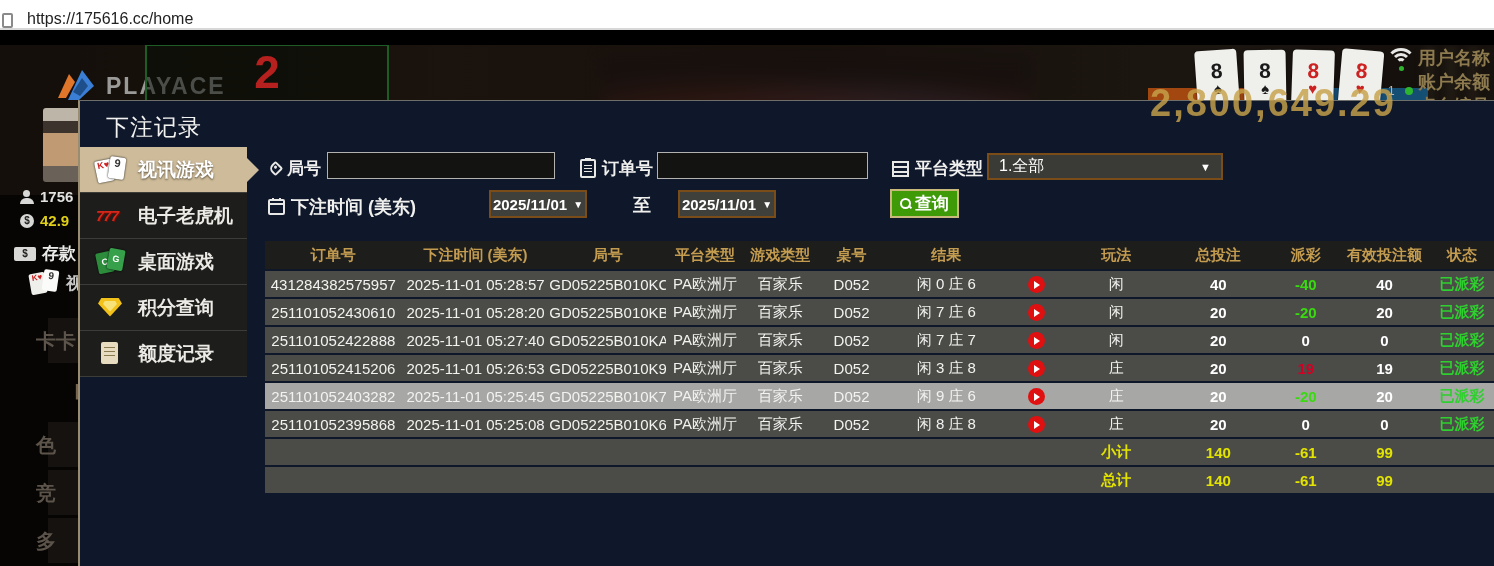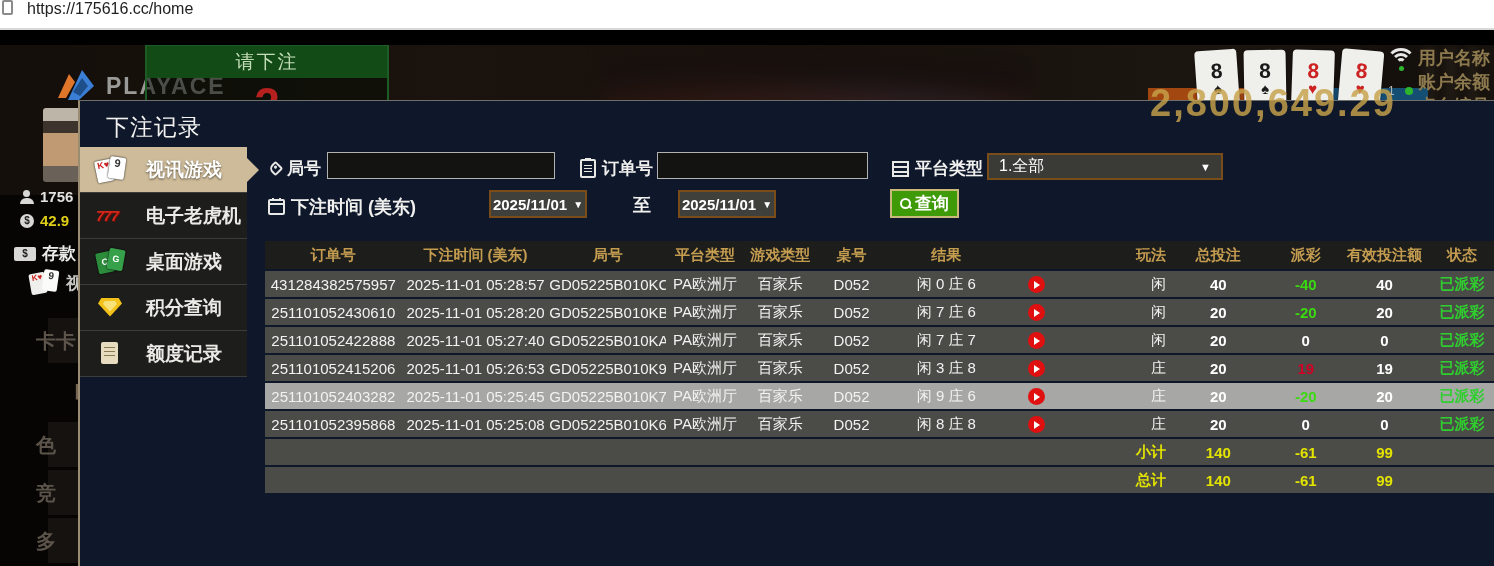--- a/index.html
+++ b/index.html
@@ -1,21 +1,21 @@
 <!DOCTYPE html>
 <html><head>
 <meta charset="utf-8">
 <style>
   * { margin:0; padding:0; box-sizing:border-box; }
   html,body { width:1494px; height:566px; overflow:hidden; background:#000;
     font-family:"Liberation Sans","DejaVu Sans",sans-serif; }
 
   
   .browser-bar { position:absolute; left:0; top:0; width:1494px; height:30px; background:#fff;
-    border-bottom:2px solid #d8d8d8; display:flex; align-items:flex-start; z-index:50; }
+    border-bottom:2px solid #d8d8d8; display:flex; align-items:flex-end; z-index:50; }
   .doc-ico { width:11px; height:15px; border:2px solid #8a8a8a; border-radius:2px; margin-left:2px; margin-right:14px; }
   .url-text { font-size:16px; color:#222; }
 
   
   .stage { position:absolute; left:0; top:30px; width:1494px; height:536px; background:#0a0806; overflow:hidden; }
   .top-black { position:absolute; left:0; top:0; width:100%; height:15px; background:#000; z-index:3; }
   .bg-band { position:absolute; left:0; top:15px; width:100%; height:150px;
     background:linear-gradient(90deg,#1f1710 0%,#2a1e15 30%,#241a12 55%,#2c231b 80%,#1c1510 100%); }
   .bg-screens { position:absolute; left:600px; top:25px; width:430px; height:140px;
     background:radial-gradient(ellipse at 30% 60%, #5a2a22 0 18%, transparent 60%),
@@ -92,21 +92,21 @@
   .side-tab-label { position:absolute; left:-12px; top:10px; font-size:20px; font-weight:bold; color:#5c544a; white-space:nowrap; }
   .side-tab.active .side-tab-label { color:#776753; }
 
   
   .modal { position:absolute; left:78px; top:70px; width:1416px; height:466px; background:#0f172a; z-index:10;
     border-top:1px solid #6e6e6a; border-left:2px solid #9a8c70; }
   .modal-title { padding:11px 0 8px 26px; font-size:23px; color:#f2f2f0; letter-spacing:1px; }
 
   
   .menu { position:absolute; left:0; top:46px; width:167px; bottom:0; }
-  .menu-item { position:relative; height:46px; display:flex; align-items:center; gap:20px; padding-left:16px;
+  .menu-item { position:relative; height:46px; display:flex; align-items:center; gap:12px; padding-left:16px;
     background:#1d1d1b; border-bottom:1px solid #3c3c38; cursor:pointer; }
   .menu-item .mi-label { font-size:19px; font-weight:bold; color:#eceae6; }
   .menu-item.active { background:#cdbb9a; }
   .menu-item.active .mi-label { color:#fff; text-shadow:0 1px 2px rgba(60,50,30,.8); }
   .menu-item.active::after { content:""; position:absolute; right:-12px; top:50%; margin-top:-12px;
     border-left:12px solid #cdbb9a; border-top:12px solid transparent; border-bottom:12px solid transparent; }
   .mi-ico { width:30px; height:28px; position:relative; flex:none; }
   .ico-cards::before { content:"K♥"; position:absolute; left:0; top:4px; width:17px; height:22px; background:#fff;
     border-radius:2px; color:#c22; font-size:9px; font-weight:bold; text-align:center; line-height:11px;
     transform:rotate(-12deg); box-shadow:0 0 2px #000; }
@@ -165,21 +165,21 @@
   .trow.hl { background:#a7a7a5; }
   .trow.total-row { background:#4b4b48; }
   .c { text-align:center; font-size:15px; color:#f2f2f0; white-space:nowrap; overflow:hidden; }
   .thead .c { color:#c49c50; font-weight:bold; }
   .c.num { font-weight:bold; color:#fff; }
   .c.status { color:#2fcf2f; font-weight:bold; }
   .c.payout.neg { color:#3ada10; } .c.payout.pos { color:#d30025; }
   .total-row .c { color:#e3e300; font-weight:bold; }
   .trow>:nth-child(1){width:11.1%;} .trow>:nth-child(2){width:12.0%;} .trow>:nth-child(3){width:9.5%;}
   .trow>:nth-child(4){width:6.3%;} .trow>:nth-child(5){width:5.9%;} .trow>:nth-child(6){width:5.7%;}
-  .trow>:nth-child(7){width:9.7%;} .trow>:nth-child(8){width:4.9%;} .trow>:nth-child(9){width:8.1%;text-align:right;}
+  .trow>:nth-child(7){width:9.7%;} .trow>:nth-child(8){width:4.9%;} .trow>:nth-child(9){width:8.1%;}
   .trow>:nth-child(10){width:8.5%;} .trow>:nth-child(11){width:5.7%;} .trow>:nth-child(12){width:7.1%;}
   .trow>:nth-child(13){width:5.5%;}
   .playbtn { display:inline-flex; align-items:center; justify-content:center; width:17px; height:17px;
     border-radius:50%; background:#e01010; cursor:pointer; vertical-align:middle; }
   .playbtn .tri { width:0; height:0; border-left:6px solid #fff; border-top:4px solid transparent;
     border-bottom:4px solid transparent; margin-left:2px; }
 
   
   .logo-mark { width:40px; height:36px; }
 </style>
@@ -201,21 +201,20 @@
   <div class="logo">
     <svg class="logo-mark" viewBox="0 0 40 36">
       <polygon points="2,30 13,6 19,14 10,30" fill="#e0762a"></polygon>
       <polygon points="12,32 26,2 38,18 23,32" fill="#3a7fd5"></polygon>
       <polygon points="17,24 26,10 32,18 24,28" fill="#1f4f8a"></polygon>
     </svg>
     <span class="logo-text">PLAYACE</span>
   </div>
 
   <div class="bet-box">
-    <div class="bet-box-head">请下注</div>
     <div class="bet-count">2</div>
   </div>
 
   <div class="card-zone">
     <div class="bar-orange"></div>
     <div class="bar-blue"></div>
     <div class="pcard black" style="left:48px; transform:rotate(-4deg);">
       <span class="rank">8</span>
         <span class="suit">♠</span>
     </div>

